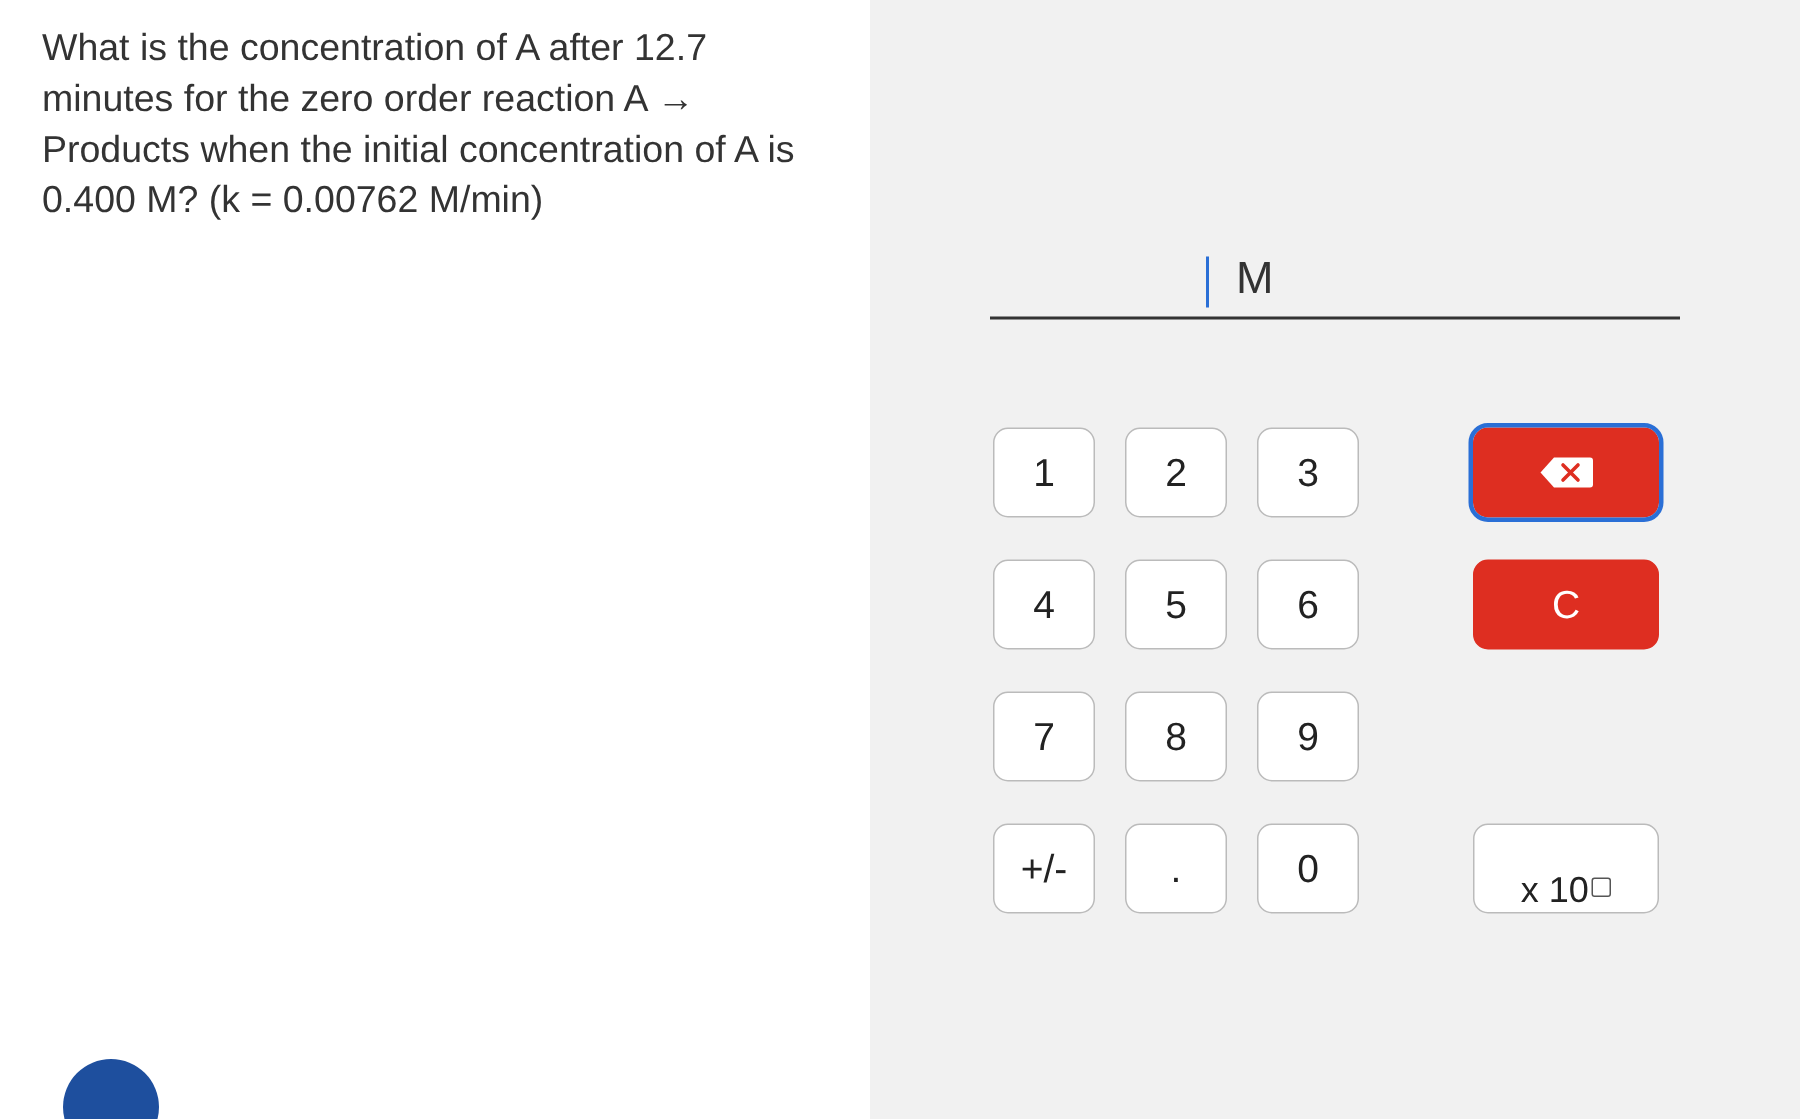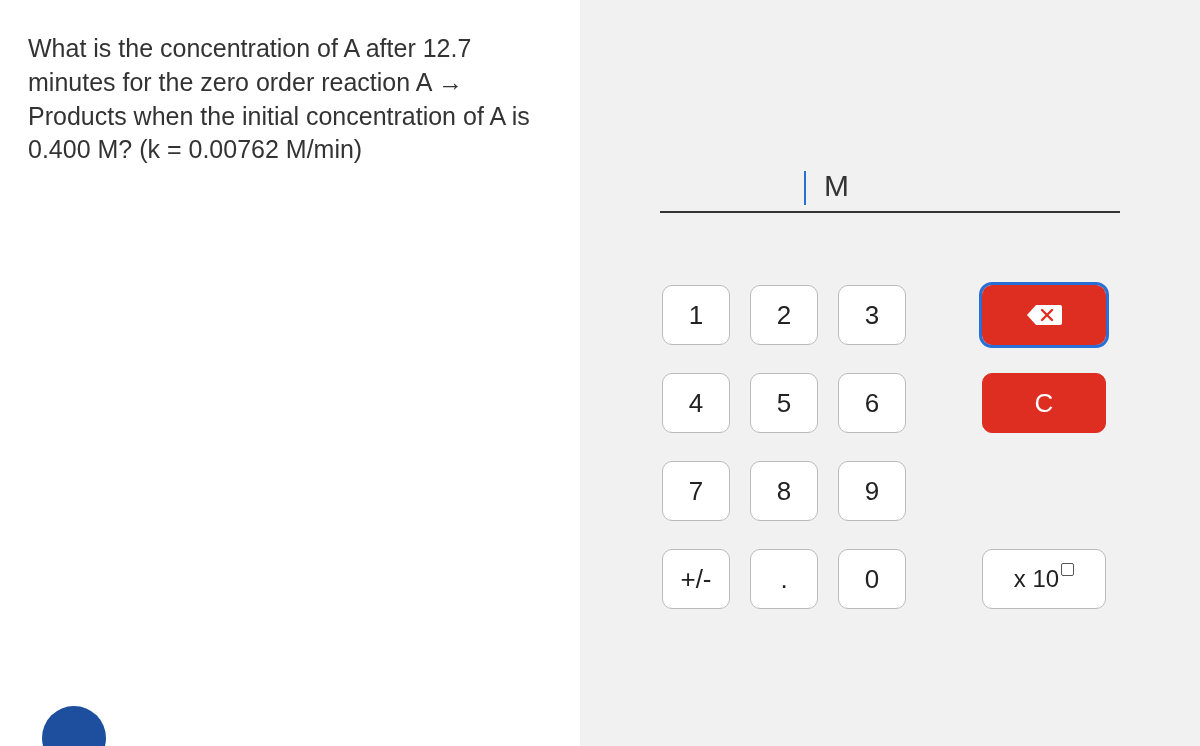--- a/index.html
+++ b/index.html
@@ -11,21 +11,21 @@
     position: relative;
     overflow: hidden;
   }
   .container {
     display: flex;
     width: 100%;
     height: 100%;
   }
   .left-panel {
     width: 580px;
-    padding: 32px 28px;
+    padding: 16px 28px;
     background: #fff;
   }
   .question-text {
     font-size: 25px;
     line-height: 1.35;
     color: #333;
   }
   .right-panel {
     flex: 1;
     background: #f1f1f1;
@@ -98,20 +98,21 @@
   }
   .backspace-icon {
     display: flex;
     align-items: center;
     justify-content: center;
   }
   .sci-key {
     font-size: 24px;
     position: relative;
     color: #222;
+    align-items: flex-end;
   }
   .sci-key .exp-box {
     display: inline-block;
     width: 13px;
     height: 13px;
     border: 1.5px solid #555;
     border-radius: 2px;
     margin-left: 2px;
     position: relative;
     top: -10px;

